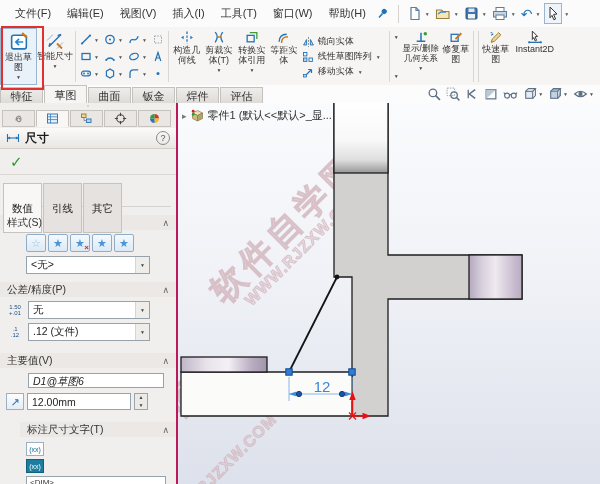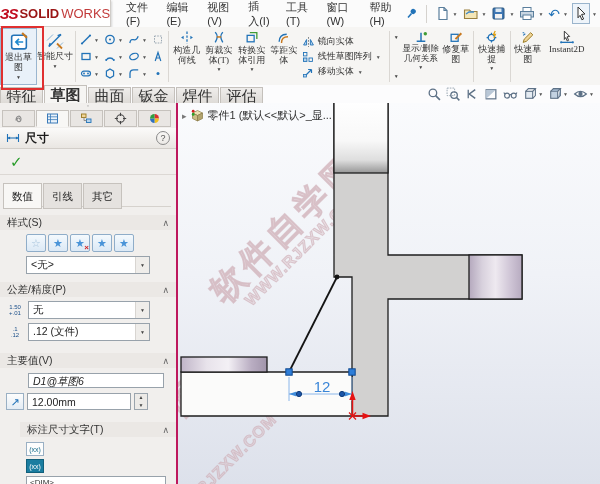--- a/index.html
+++ b/index.html
@@ -26,54 +26,54 @@
   .cmdbar{position:absolute;left:0;top:27px;width:600px;height:58px;background:#f6f5f3;
           display:flex;align-items:stretch;padding-top:1px;box-sizing:border-box;}
   .sep{width:1px;background:#dad7d3;margin:3px 2px;}
   .tb-big{width:37px;display:flex;flex-direction:column;align-items:center;padding-top:2px;}
   .tb-big.active{background:#e9f1f9;border:1px solid #9ab6d0;box-sizing:border-box;}
   .tb-lbl{font-size:9px;line-height:10px;color:#333;text-align:center;}
   .tb-caret{font-size:5px;color:#444;margin-top:2px;}
   .grid{display:grid;grid-template-columns:repeat(4,auto);column-gap:2px;row-gap:1px;
         align-content:center;margin:0 2px;}
   .gcell{display:flex;align-items:center;gap:1px;height:16px;}
-  .stack{display:flex;flex-direction:column;align-items:center;padding-top:2px;font-family:Liberation Serif, serif;}
+  .stack{display:flex;flex-direction:column;align-items:center;padding-top:2px;}
   .stack .tb-lbl{width:100%;}
   .rowgroup{display:flex;flex-direction:column;justify-content:center;gap:2px;margin:0 3px;}
   .rowitem{display:flex;align-items:center;gap:3px;font-size:9px;color:#333;white-space:nowrap;}
   .carets-col{display:flex;flex-direction:column;justify-content:space-between;padding:6px 2px;}
   .carets-col span{font-size:5px;color:#444;}
   
   .tabrow{position:absolute;left:0;top:85px;width:600px;height:18px;background:#fcfcfd;
           display:flex;align-items:flex-end;}
-  .rtab{width:43px;height:16px;line-height:16px;text-align:center;font-size:15px;color:#333;
+  .rtab{width:43px;height:16px;line-height:16px;text-align:center;font-size:11px;color:#333;
         background:linear-gradient(#efedeb,#dedbd7);border:1px solid #c4c0bb;border-bottom:none;
         margin-right:1px;box-sizing:border-box;margin-top:17px;}
-  .rtab.active{background:#f6f5f3;height:18px;line-height:18px;font-weight:bold;}
+  .rtab.active{background:#f6f5f3;height:18px;line-height:18px;font-weight:normal;}
   .headsup{margin-left:auto;display:flex;align-items:center;gap:5px;padding-right:6px;height:18px;}
   .hu{display:flex;align-items:center;gap:1px;}
   .hu .qcaret{margin:0;}
   
   .main{position:absolute;left:0;top:103px;width:600px;height:381px;display:flex;}
   .panel{width:178px;background:#f1efed;border-right:2px solid #be185d;box-sizing:border-box;
          position:relative;overflow:hidden;}
   .phandle{height:7px;text-align:center;font-size:7px;line-height:5px;color:#999;}
   .mgrtabs{display:flex;padding-left:2px;height:18px;}
   .mtab{width:33px;height:17px;border:1px solid #c6c2bd;background:#e9e6e3;display:flex;
         align-items:center;justify-content:center;box-sizing:border-box;margin-right:1px;}
   .mtab.active{background:#f8f7f5;border-bottom-color:#f8f7f5;}
   .ptitle{height:20px;display:flex;align-items:center;gap:5px;padding:0 6px;
           background:linear-gradient(#fbfaf9,#e9e6e2);border-bottom:1px solid #d2cec9;}
   .ptitle-text{font-size:12px;font-weight:bold;color:#1c1c1c;flex:1;}
   .helpdot{width:12px;height:12px;border:1px solid #8a8a8a;border-radius:50%;font-size:9px;
            line-height:12px;text-align:center;color:#555;}
   .okrow{height:25px;display:flex;align-items:center;padding-left:10px;border-bottom:1px solid #dcd8d4;}
   .okcheck{color:#259b27;font-size:15px;font-weight:bold;}
   .subtabs{display:flex;padding-left:3px;margin-top:8px;height:17px;}
-  .stab{padding:4px 8px;height:16px;line-height:16px;border:1px solid #c6c2bd;background:#e5e2df;
+  .stab{padding:16px 8px;height:16px;line-height:16px;border:1px solid #c6c2bd;background:#e5e2df;
         font-size:10.5px;margin-right:1px;}
   .stab.active{background:#f8f7f5;}
   .phr{height:1px;background:#d6d2cd;margin:6px 5px 0 5px;}
   .sect{margin-top:8px;}
   .sect-h{height:15px;display:flex;align-items:center;padding:0 7px;font-size:10.5px;color:#333;
           background:#ebe8e5;}
   .sect-h .lbl{flex:1;}
   .chev{color:#666;font-size:9px;}
   .starrow{display:flex;gap:2px;margin:4px 0 0 26px;}
   .starbtn{width:18px;height:16px;border:1px solid #8fadc9;border-radius:2px;
@@ -121,25 +121,20 @@
   .red-hl{position:absolute;left:1px;top:26px;width:39px;height:60px;border:2px solid #e03030;
           z-index:40;pointer-events:none;}
   svg{display:block;}
 </style>
 </head>
 <body>
 
 <div class="app">
 
   <div class="menubar">
-    <div class="logo">
-      <span class="logo-mark">ЗS</span>
-      <span class="logo-solid">SOLID</span>
-        <span class="logo-works">WORKS</span>
-    </div>
     <div class="menus">
       <span class="menu-item">文件(F)</span>
       <span class="menu-item">编辑(E)</span>
       <span class="menu-item">视图(V)</span>
       <span class="menu-item">插入(I)</span>
       <span class="menu-item">工具(T)</span>
       <span class="menu-item">窗口(W)</span>
       <span class="menu-item">帮助(H)</span>
     </div>
     <span class="pin">
@@ -373,29 +368,20 @@
       <div class="tb-caret">▼</div>
     </div>
     <div class="stack" style="width:30px;">
       <svg width="14" height="14" viewBox="0 0 13 13">
           <rect x="2" y="4" width="6.5" height="6.5" fill="none" stroke="#2273b8" stroke-width="1.2"></rect>
           <path d="M6,8.5 L11.5,3" stroke="#c8781e" stroke-width="1.8"></path>
         </svg>
       <div class="tb-lbl">修复草图</div>
     </div>
     <div class="sep"></div>
-    <div class="stack" style="width:32px;">
-      <svg width="14" height="14" viewBox="0 0 13 13">
-          <circle cx="6" cy="7" r="3" fill="none" stroke="#2273b8" stroke-width="1.2"></circle>
-          <path d="M6,2.5 V4 M6,10 V11.5 M1.5,7 H3 M9,7 H10.5" stroke="#2273b8" stroke-width="1.1"></path>
-          <path d="M9.5,1 L8,4 H9.6 L8.2,7.2" fill="none" stroke="#e0a010" stroke-width="1.2"></path>
-        </svg>
-      <div class="tb-lbl">快速捕捉</div>
-      <div class="tb-caret">▼</div>
-    </div>
     <div class="sep"></div>
     <div class="stack" style="width:30px;">
       <svg width="14" height="14" viewBox="0 0 13 13">
           <polygon points="2,11.5 3,8.5 9,2.5 11,4.5 5,10.5" fill="#f0d498" stroke="#9a7a20" stroke-width="0.9"></polygon>
           <path d="M2,5 l2,-1.5 M1.5,2.5 l1.5,0" stroke="#2273b8" stroke-width="1"></path>
         </svg>
       <div class="tb-lbl">快速草图</div>
     </div>
     <div class="stack" style="width:48px;">
       <svg width="16" height="14" viewBox="0 0 15 13">

